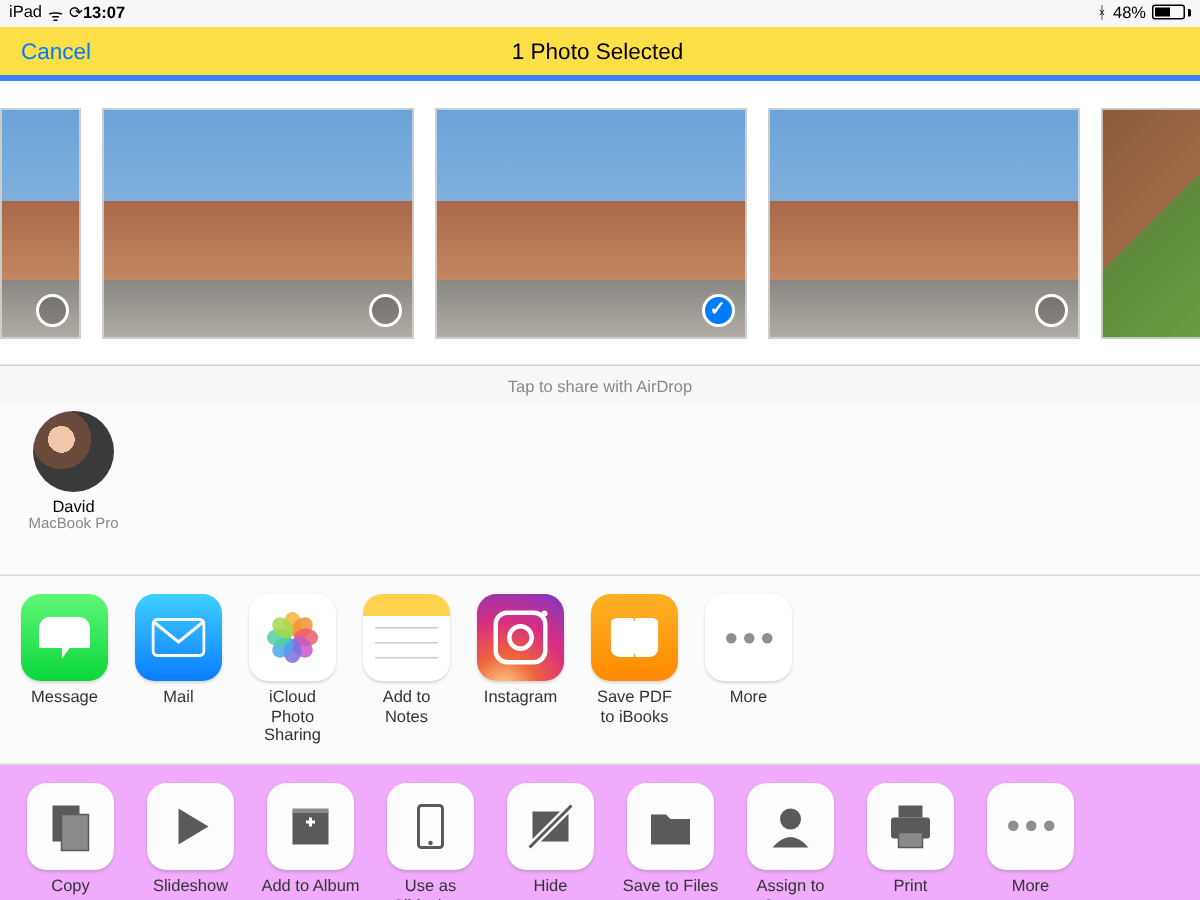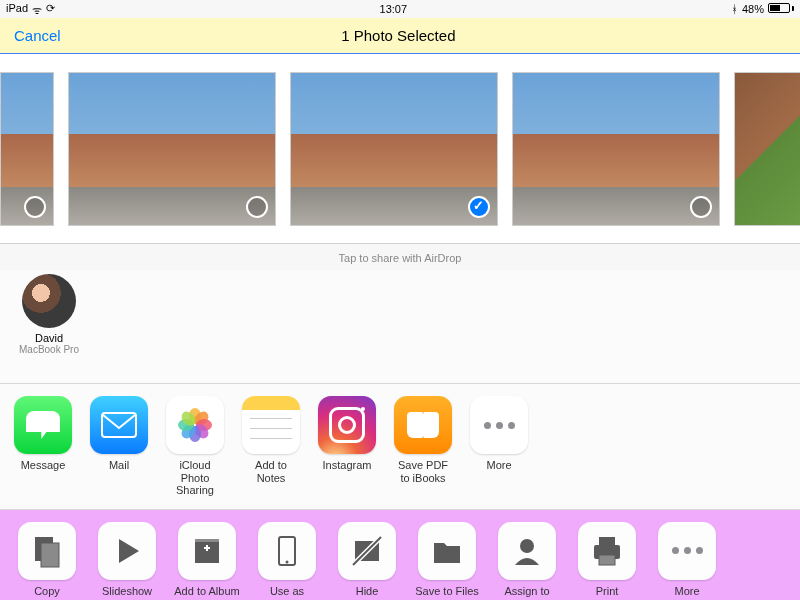--- a/index.html
+++ b/index.html
@@ -1,20 +1,20 @@
 <!DOCTYPE html>
 <html><head>
 <meta charset="utf-8">
 <style>
 *{box-sizing:border-box;margin:0;padding:0;font-family:-apple-system,Helvetica,Arial,sans-serif}
 body{width:800px;height:600px;background:#f7f7f7;overflow:hidden;font-size:12px;color:#000}
 .statusbar{height:18px;display:flex;align-items:center;padding:0 6px;font-size:11px;background:#f7f7f7}
 .statusbar .left,.statusbar .right{display:flex;align-items:flex-start;gap:4px}
-.statusbar .center{flex:1;text-align:center;font-weight:400}
-.navbar{height:36px;display:flex;align-items:center;padding:0 14px;border-bottom:1px solid #3b82f6;background:#fef9c3}
+.statusbar .center{flex:1;text-align:left;font-weight:700}
+.navbar{height:36px;display:flex;align-items:center;padding:0 14px;border-bottom:4px solid #3b82f6;background:#fde047}
 .navbar .cancel{color:#007aff;font-size:15px}
 .navbar .title{flex:1;text-align:center;font-size:15px;font-weight:400;margin-left:-50px}
 .photos{height:190px;background:#fff;border-bottom:1px solid #d0d0d0;display:flex;align-items:center;gap:14px;padding:10px 0;overflow:hidden}
 .photo{position:relative;flex:none}
 .photo-img{width:208px;height:154px;background:linear-gradient(180deg,#6ba3d8 0%,#7fb0dc 40%,#a9684a 40%,#c28860 75%,#8a8882 75%,#b0aca5 100%);border:1px solid #ccc}
 .photo.first .photo-img{width:54px}
 .photo.plant .photo-img{background:linear-gradient(135deg,#8a5a3c 0%,#a26b47 30%,#5c8a3a 30%,#6fa046 70%,#8aab5c 100%)}
 .sel{position:absolute;right:8px;bottom:8px;width:22px;height:22px;border-radius:50%;border:2px solid #fff;background:rgba(0,0,0,0.2)}
 .sel.checked{background:#007aff;border-color:#fff}
 .sel.checked::after{content:"✓";color:#fff;font-size:13px;position:absolute;left:3px;top:0;font-weight:700}

